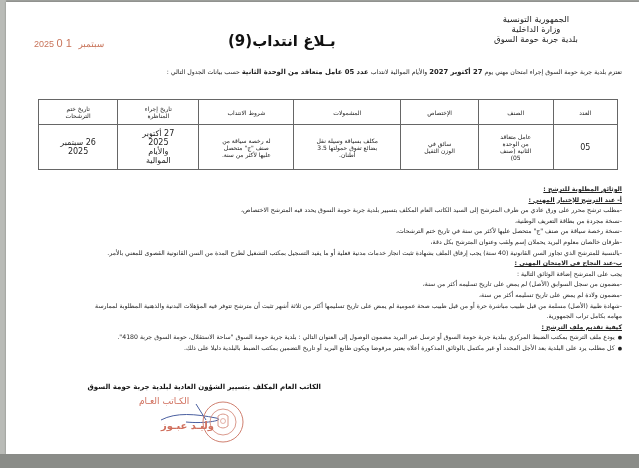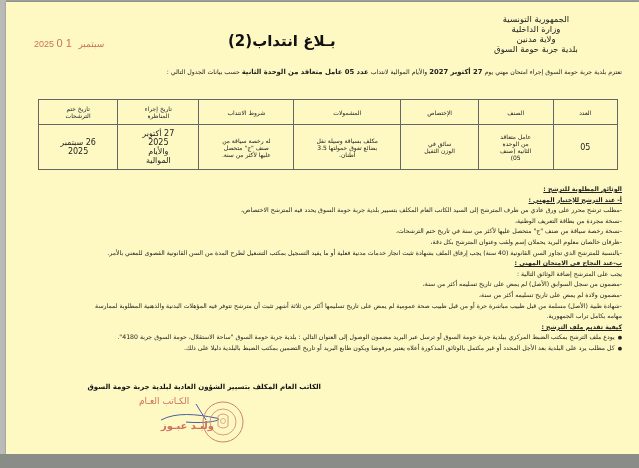--- a/index.html
+++ b/index.html
@@ -4,21 +4,21 @@
 <style>
   html, body { margin: 0; padding: 0; }
   body {
     width: 639px; height: 468px; overflow: hidden;
     background: #8a8c88;
     font-family: "DejaVu Sans", sans-serif;
     position: relative;
   }
   .page {
     position: absolute; left: 6px; top: 2px; width: 633px; height: 452px;
-    background: #fef9c3;
+    background: #ffffff;
     box-shadow: 0 0 2px rgba(0,0,0,0.3);
   }
   .topbar { position: absolute; left: 0; top: 0; width: 639px; height: 3px; background: #a0a29e; }
   .bottombar { position: absolute; left: 0; top: 454px; width: 639px; height: 14px; background: #8a8c88; }
   .leftedge { position: absolute; left: 0; top: 0; width: 6px; height: 468px; background: #b9bbb7; }
 
   .header-block {
     position: absolute; right: 38px; top: 12px; width: 130px;
     direction: rtl; text-align: center;
     font-size: 8.5px; line-height: 10px; color: #222;
@@ -84,31 +84,30 @@
 <body>
 
 <div class="topbar"></div>
 <div class="leftedge"></div>
 
 <div class="page">
 
   <div class="header-block">
     <div>الجمهورية التونسية</div>
     <div>وزارة الداخلية</div>
-    <div>ولاية مدنين</div>
     <div>بلدية جربة حومة السوق</div>
   </div>
 
   <div class="stamp-date">
     <span>2025</span>
     <span>سبتمبر</span>
     <span class="big">1 0</span>
   </div>
 
-  <div class="title">بـلاغ انتداب(2)</div>
+  <div class="title">بـلاغ انتداب(9)</div>
 
   <div class="intro">
     <span>تعتزم بلدية جربة حومة السوق إجراء امتحان مهني يوم</span>
     <b>27 أكتوبر 2027</b>
     <span>والأيام الموالية لانتداب</span>
     <b>عدد 05 عامل متعاقد من الوحدة الثانية</b>
     <span>حسب بيانات الجدول التالي :</span>
   </div>
 
   <table class="main">

